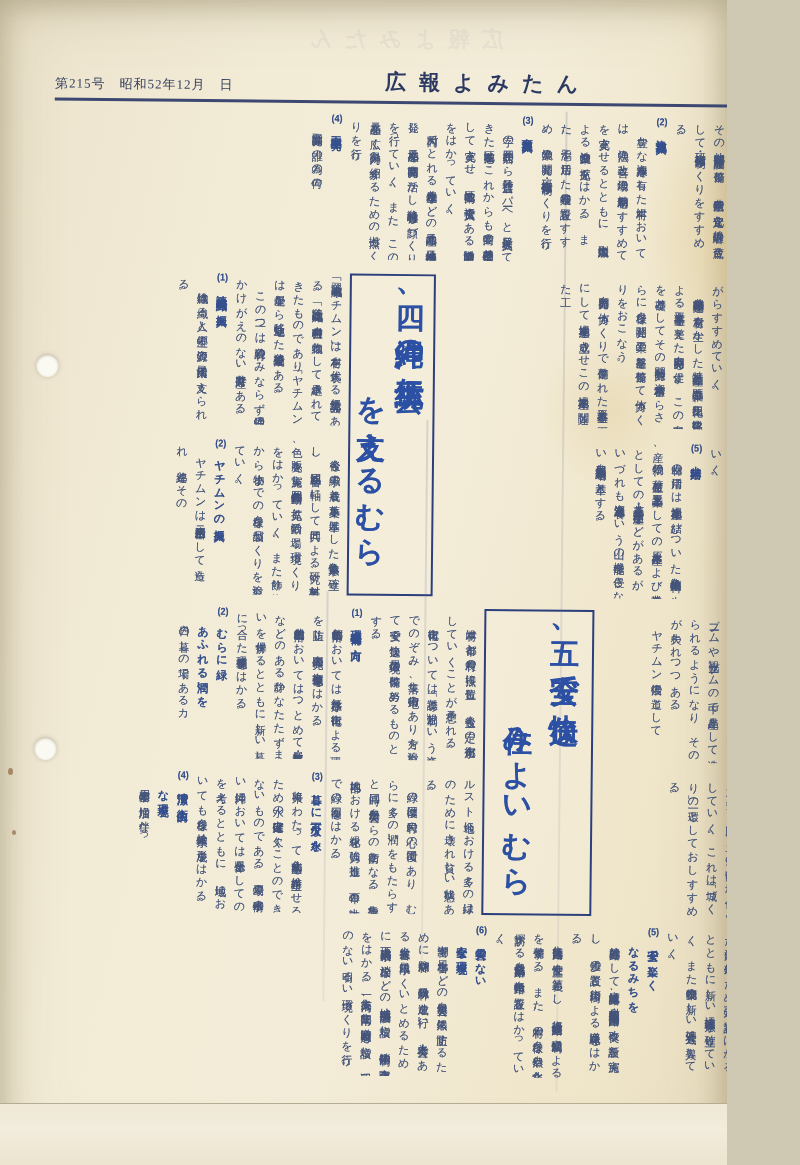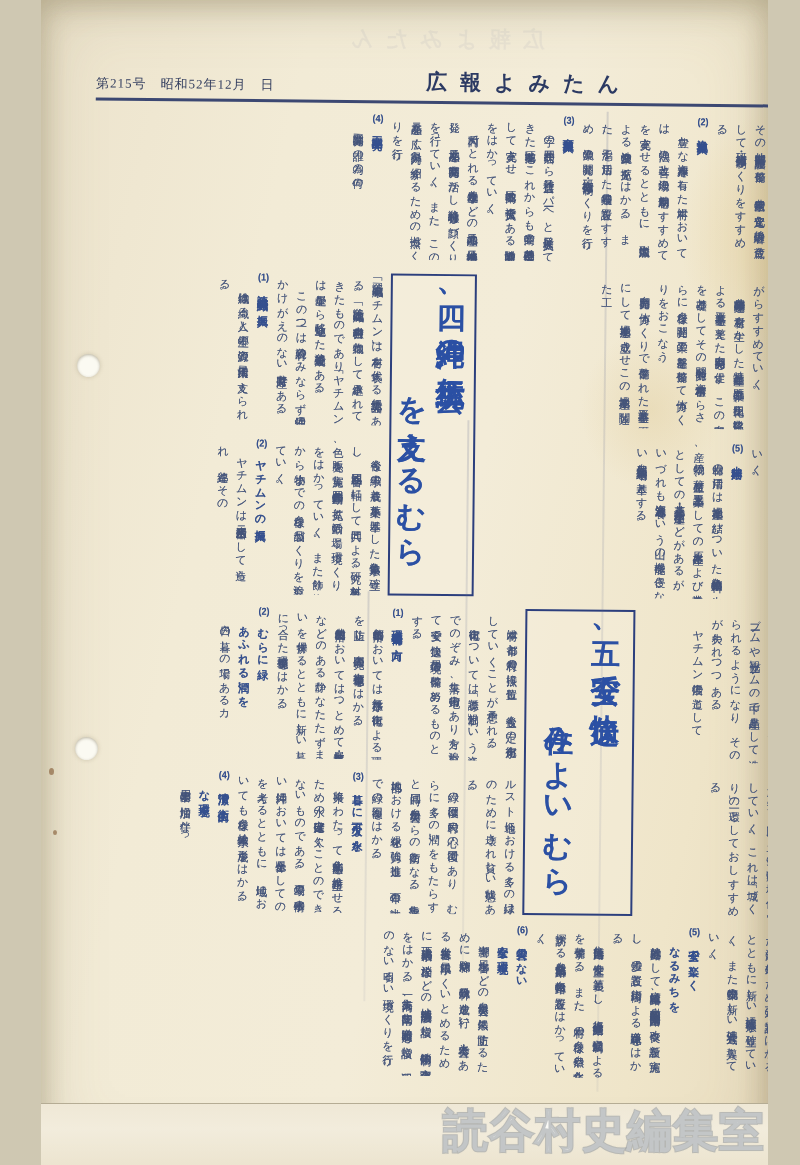--- a/index.html
+++ b/index.html
@@ -1,19 +1,19 @@
 <!DOCTYPE html>
 <html><head>
 <meta charset="utf-8">
 <style>
   html,body{margin:0;padding:0;background:#cfc8b2;}
   .page{position:relative;width:727px;height:1165px;overflow:hidden;
     background:linear-gradient(103deg,#ece3cc 0%,#f2ebd6 28%,#f3ecd8 55%,#efe5c9 84%,#e9ddc0 100%);
     box-shadow:inset 0 0 70px rgba(120,105,70,.20), inset -10px 0 22px rgba(110,95,60,.14), inset 10px 0 22px rgba(110,95,60,.12), inset 0 14px 26px rgba(110,95,60,.12);
-    font-family:"Liberation Serif","DejaVu Serif",serif;margin-left:41px;}
+    font-family:"Liberation Serif","DejaVu Serif",serif;}
   .tint{position:absolute;pointer-events:none;border-radius:50%;}
   .tint1{left:640px;top:110px;width:190px;height:260px;background:radial-gradient(closest-side,rgba(222,195,130,.40),rgba(222,195,130,0));}
   .tint2{left:540px;top:330px;width:140px;height:160px;background:radial-gradient(closest-side,rgba(215,190,130,.28),rgba(215,190,130,0));}
 
   .sheet{position:absolute;inset:0;transform:rotate(0.6deg);transform-origin:400px 80px;}
 
   
   .hd{position:absolute;left:55px;top:68px;width:693px;display:flex;align-items:flex-end;justify-content:space-between;border-bottom:3px solid #3c4872;padding-bottom:5px;}
   .hd .issue{font-size:13px;color:#333e5f;letter-spacing:1px;white-space:nowrap;}
   .hd h1{margin:0;font-size:21px;font-weight:bold;letter-spacing:13px;text-indent:10px;color:#2c3a63;font-family:"Liberation Sans","DejaVu Sans",sans-serif;white-space:nowrap;}
@@ -191,14 +191,13 @@
     <div class="crease crease3"></div>
   </div>
 
   <div class="hole hole1"></div>
   <div class="hole hole2"></div>
   <div class="stain"></div>
   <div class="speck speck1"></div>
   <div class="speck speck2"></div>
   <div class="bottom-edge"></div>
 
-  <div class="watermark">読谷村史編集室</div>
 </div>
 
 </body></html>

